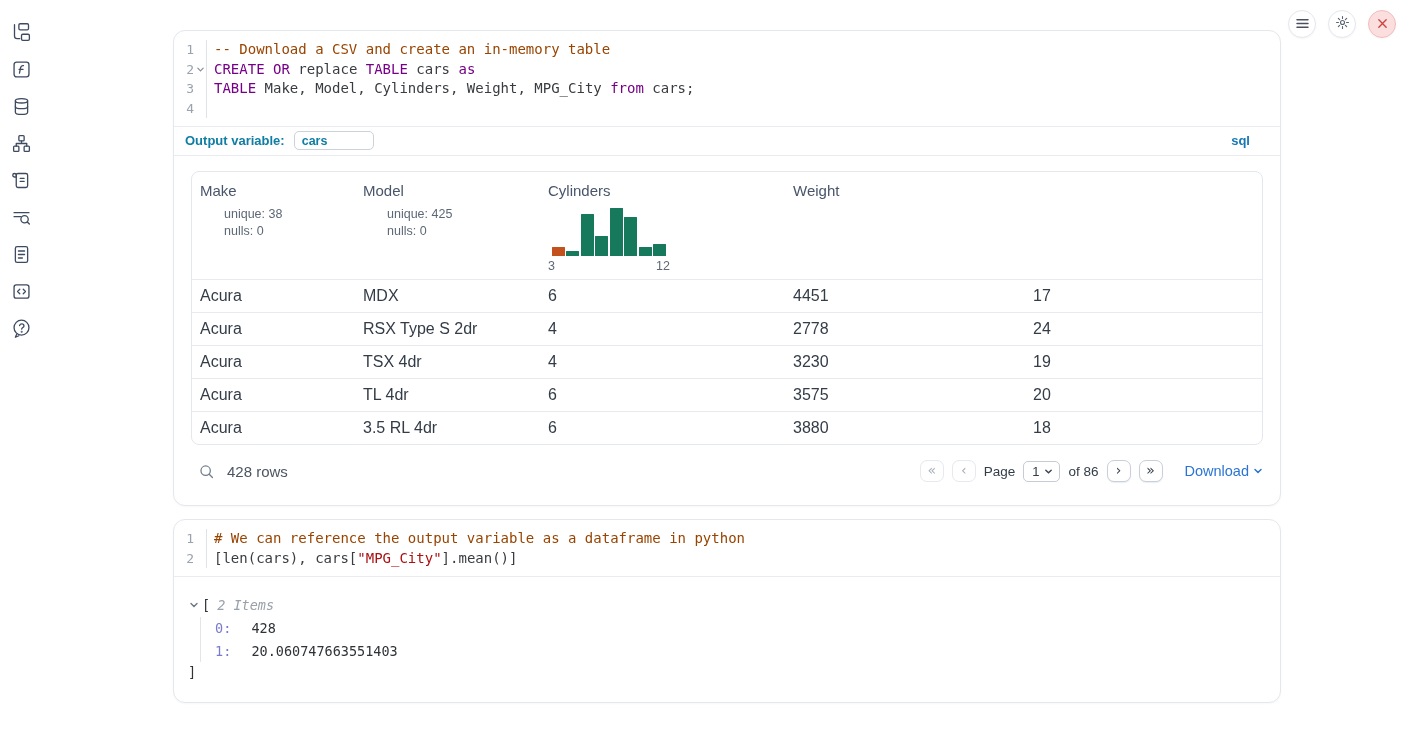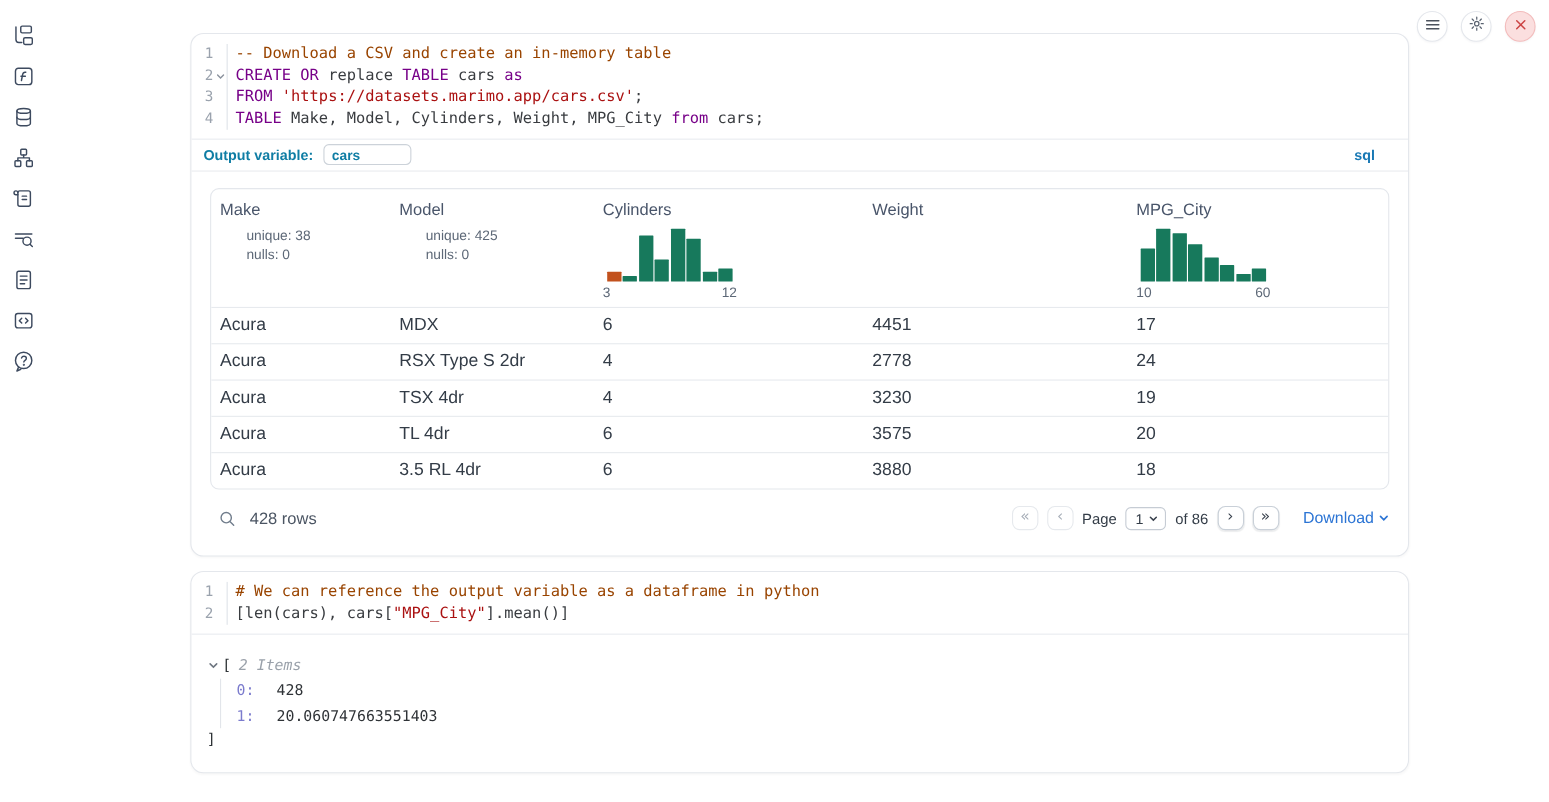--- a/index.html
+++ b/index.html
@@ -194,21 +194,20 @@
             <span class="fold"></span>
           </div>
           <div class="gutter-line">
             <span class="lnum">4</span>
             <span class="fold"></span>
           </div>
         </div>
       <div class="code-lines">
           <div class="code-line"><span class="tok-com">-- Download a CSV and create an in-memory table</span></div>
           <div class="code-line"><span class="tok-kw">CREATE</span><span class="tok-pl"> </span><span class="tok-kw">OR</span><span class="tok-pl"> replace </span><span class="tok-kw">TABLE</span><span class="tok-pl"> cars </span><span class="tok-kw">as</span></div>
-          <div class="code-line"><span class="tok-kw">FROM</span><span class="tok-pl"> </span><span class="tok-str">'https://datasets.marimo.app/cars.csv'</span><span class="tok-pl">;</span></div>
           <div class="code-line"><span class="tok-kw">TABLE</span><span class="tok-pl"> Make, Model, Cylinders, Weight, MPG_City </span><span class="tok-kw">from</span><span class="tok-pl"> cars;</span></div>
         </div>
     </div>
     <div class="outvar">
       <span class="outvar-label">Output variable:</span>
       <input class="outvar-input" value="cars" style="">
       <span class="lang-badge">sql</span>
     </div>
 
     <div class="table-wrap">
@@ -237,39 +236,20 @@
                 <div class="bar" style="height: 12px; background: rgb(23, 121, 92);"></div>
               </div>
               <div class="hist-axis">
                 <span>3</span>
                 <span>12</span>
               </div>
             </div>
           </div>
           <div class="th">
             <div class="th-label">Weight</div>
-          </div>
-          <div class="th">
-            <div class="th-label">MPG_City</div>
-            <div class="hist-block">
-              <div class="hist">
-                <div class="bar" style="height: 30px; background: rgb(23, 121, 92);"></div>
-                <div class="bar" style="height: 48px; background: rgb(23, 121, 92);"></div>
-                <div class="bar" style="height: 44px; background: rgb(23, 121, 92);"></div>
-                <div class="bar" style="height: 34px; background: rgb(23, 121, 92);"></div>
-                <div class="bar" style="height: 22px; background: rgb(23, 121, 92);"></div>
-                <div class="bar" style="height: 15px; background: rgb(23, 121, 92);"></div>
-                <div class="bar" style="height: 7px; background: rgb(23, 121, 92);"></div>
-                <div class="bar" style="height: 12px; background: rgb(23, 121, 92);"></div>
-              </div>
-              <div class="hist-axis">
-                <span>10</span>
-                <span>60</span>
-              </div>
-            </div>
           </div>
         </div>
       <div id="table-body">
           <div class="tr">
             <div class="td">Acura</div>
             <div class="td">MDX</div>
             <div class="td">6</div>
             <div class="td">4451</div>
             <div class="td">17</div>
           </div>

